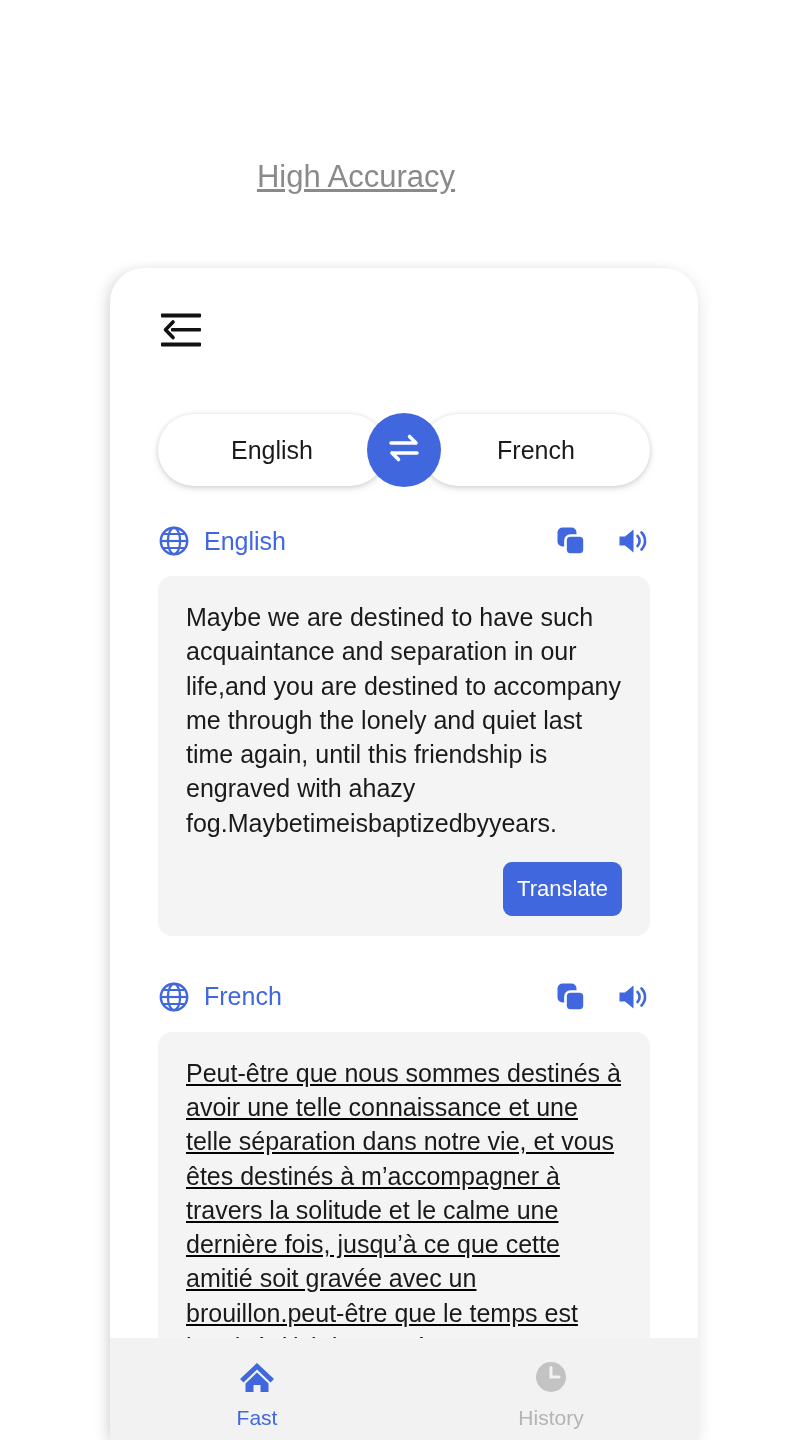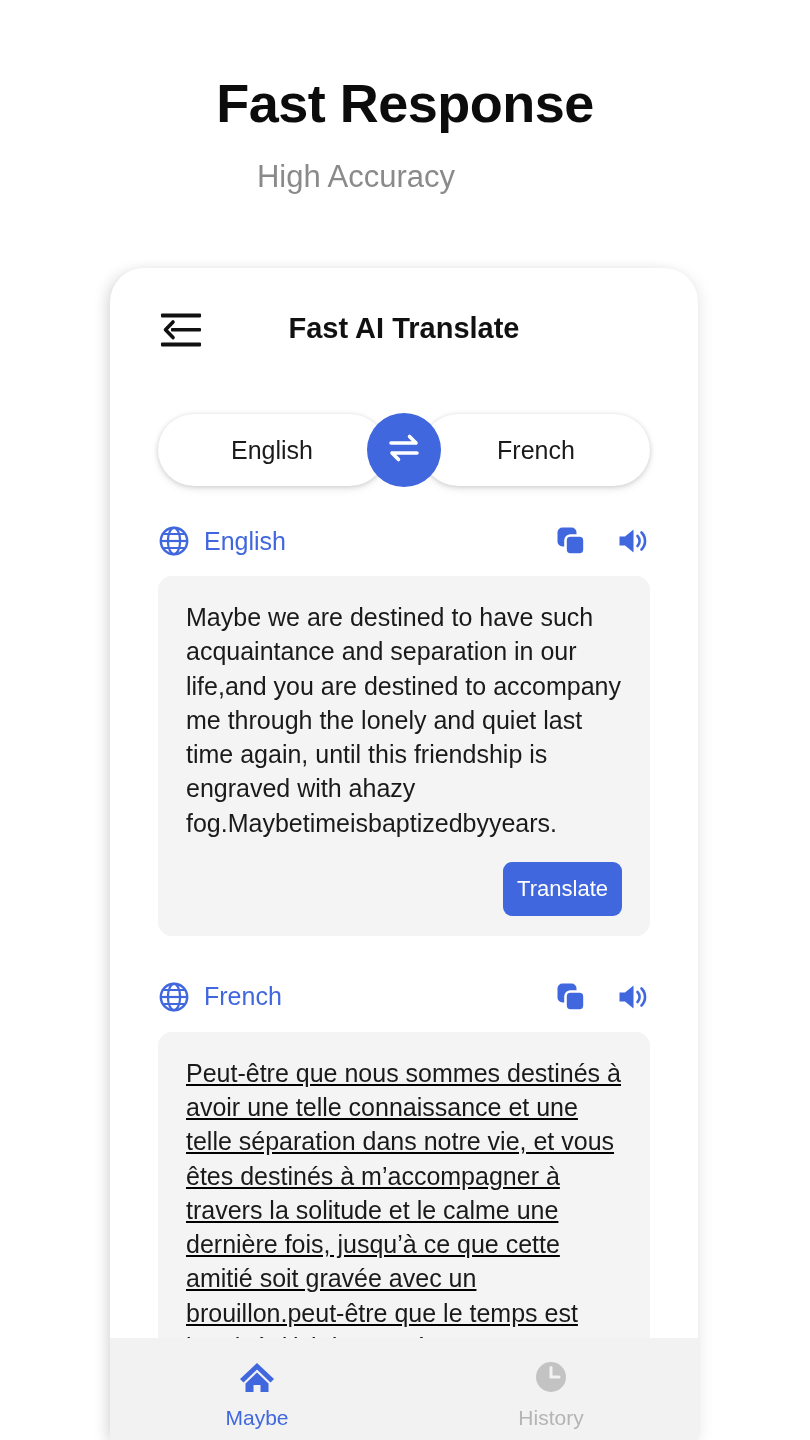--- a/index.html
+++ b/index.html
@@ -32,20 +32,21 @@
     line-height: 1.15;
   }
   .promo-sub {
     position: absolute;
     left: 0; top: 158px;
     width: 712px;
     text-align: center;
     font-size: 31px;
     color: #8a8a8a;
     line-height: 1.2;
+    text-decoration: underline;
   }
 
   
   .phone {
     position: absolute;
     left: 110px;
     top: 268px;
     width: 588px;
     height: 1180px;
     background: #ffffff;
@@ -186,35 +187,33 @@
   .nav-ico { width: 42px; height: 42px; }
   .nav-label { font-size: 21px; }
   .nav-item.active .nav-label   { color: #4167df; }
   .nav-item.inactive .nav-label { color: #b4b4b4; }
 </style>
 </head>
 <body>
 
 <div id="stage">
 
-  <div class="promo-title">Fast Response</div>
   <div class="promo-sub">High Accuracy</div>
 
   <div class="phone">
 
     <div class="appbar">
       <div class="back-icon">
         <svg viewBox="0 0 42 36" width="42" height="36">
           <rect x="1" y="1.5" width="40" height="4" rx="1" fill="#111"></rect>
           <rect x="1" y="30.5" width="40" height="4" rx="1" fill="#111"></rect>
           <rect x="11" y="16" width="30" height="3.6" rx="1" fill="#111"></rect>
           <path d="M13 10 L5.5 17.8 L13 25.6" fill="none" stroke="#111" stroke-width="3.6" stroke-linecap="round" stroke-linejoin="round"></path>
         </svg>
       </div>
-      <div class="app-title">Fast AI Translate</div>
     </div>
 
     <div class="lang-bar">
       <div class="lang-pill left">
         <span>English</span>
       </div>
       <div class="lang-pill right">
         <span>French</span>
       </div>
       <div class="swap-btn">
@@ -295,21 +294,21 @@
     </div>
 
     <div class="bottom-nav">
       <div class="nav-item active">
         <span class="nav-ico">
           <svg viewBox="0 0 42 42" width="42" height="42">
             <path d="M21 7 L4 23 L7.5 26.5 L21 13.5 L34.5 26.5 L38 23 Z" fill="#4167df"></path>
             <path d="M21 16.5 L9.5 27.5 V36 H17.5 V29 H24.5 V36 H32.5 V27.5 Z" fill="#4167df"></path>
           </svg>
         </span>
-        <span class="nav-label">Maybe</span>
+        <span class="nav-label">Fast</span>
       </div>
       <div class="nav-item inactive">
         <span class="nav-ico">
           <svg viewBox="0 0 42 42" width="42" height="42">
             <circle cx="21" cy="21" r="15" fill="#c3c3c3"></circle>
             <path d="M21 11.5 V21 H29" fill="none" stroke="#f2f2f2" stroke-width="3" stroke-linecap="round"></path>
           </svg>
         </span>
         <span class="nav-label">History</span>
       </div>

